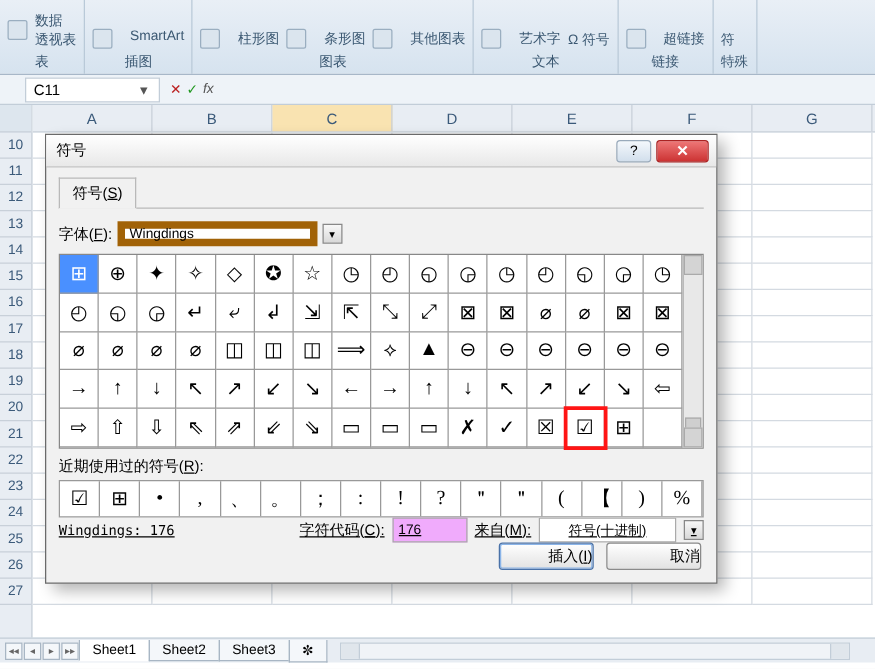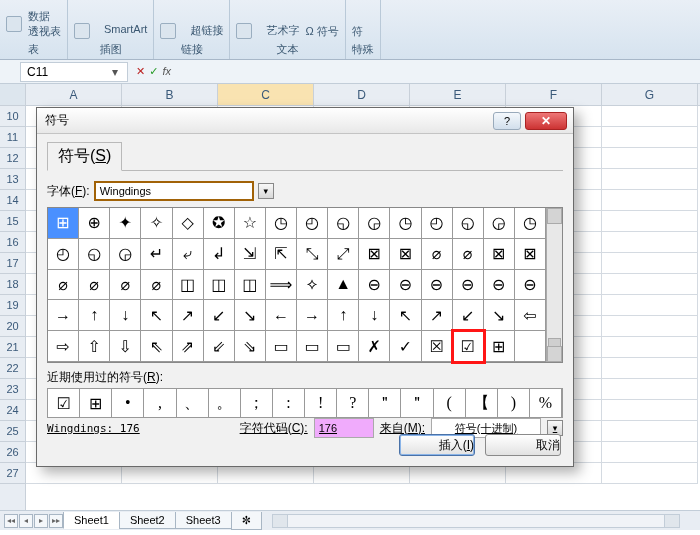--- a/index.html
+++ b/index.html
@@ -45,27 +45,27 @@
 .hscroll::before { content: ""; position: absolute; left: 0; width: 14px; height: 12px; background: #e0e6ec; border-right: 1px solid #c2cdd8; }
 .hscroll::after { content: ""; position: absolute; right: 0; width: 14px; height: 12px; background: #e0e6ec; border-left: 1px solid #c2cdd8; }
 
 
 .dialog { position: absolute; top: 107px; left: 36px; width: 538px; height: 360px; background: #f1f1f1; border: 1px solid #6a6a6a; box-shadow: 6px 6px 12px rgba(0,0,0,.3); }
 .dlg-title { height: 26px; background: linear-gradient(#fff,#e8e8e8); border-bottom: 1px solid #c4c4c4; display: flex; align-items: center; padding-left: 8px; font-size: 12px; }
 .dlg-title .sp { flex: 1; }
 .help-btn { width: 28px; height: 18px; background: linear-gradient(#f4f8fc,#d2dfec); border: 1px solid #9ab; border-radius: 3px; display: flex; align-items: center; justify-content: center; font-size: 11px; margin-right: 4px; }
 .close-btn { width: 42px; height: 18px; background: linear-gradient(#e77,#c33); border: 1px solid #a22; border-radius: 3px; display: flex; align-items: center; justify-content: center; color: #fff; font-weight: bold; margin-right: 6px; }
 .dlg-body { padding: 8px 10px; }
-.inner-tabs { display: flex; font-size: 16px; }
+.inner-tabs { display: flex; font-size: 12px; }
 .itab { padding: 3px 10px; border: 1px solid #b9b9b9; background: #e8e8e8; margin-right: -1px; }
 .itab.active { background: #f1f1f1; border-bottom-color: #f1f1f1; z-index: 1; }
 .tab-underline { height: 1px; background: #b9b9b9; margin-top: -1px; }
 
 .font-row { display: flex; align-items: center; font-size: 12px; margin: 10px 0 6px; gap: 4px; }
-.font-sel { width: 160px; height: 20px; background: #fff; border: 2px solid #a16207; display: flex; align-items: center; padding: 0 4px; justify-content: space-between; font-family: monospace; font-size: 11px; }
+.font-sel { width: 160px; height: 20px; background: #fff; border: 6px solid #a16207; display: flex; align-items: center; padding: 0 4px; justify-content: space-between; font-family: monospace; font-size: 11px; }
 .dd-btn { width: 16px; height: 16px; border: 1px solid #888; background: linear-gradient(#f8f8f8,#d8d8d8); display: flex; align-items: center; justify-content: center; font-size: 9px; }
 
 .char-grid { border: 1px solid #888; background: #fff; height: 156px; display: flex; }
 .char-table { flex: 1; display: grid; grid-template-columns: repeat(16, 1fr); grid-template-rows: repeat(5, 1fr); }
 .char-cell { border-right: 1px solid #999; border-bottom: 1px solid #999; display: flex; align-items: center; justify-content: center; font-size: 16px; position: relative; }
 .char-cell.sel { background: #4a90ff; color: #fff; }
 .char-cell.hili { outline: 3px solid #ff1515; outline-offset: -1px; z-index: 2; }
 .cg-scroll { width: 16px; background: #e8e8e8; border-left: 1px solid #aaa; position: relative; }
 .cg-scroll::before, .cg-scroll::after { content: ""; position: absolute; left: 0; right: 0; height: 14px; background: #d4d4d4; border: 1px solid #aaa; }
 .cg-scroll::before { top: 0; }
@@ -102,38 +102,55 @@
     <div class="rg-row">
         <div class="rg-item">
           <span class="rg-ic"></span>
           <span>SmartArt</span>
         </div>
       </div>
     <div class="rg-lbl">插图</div>
   </div>
   <div class="ribbon-group">
     <div class="rg-row">
-        <div class="rg-item">
+      <div class="rg-item">
           <span class="rg-ic"></span>
-          <span>超链接</span>
-        </div>
-      </div>
-    <div class="rg-lbl">链接</div>
+          <span>柱形图</span>
+        </div>
+      <div class="rg-item">
+          <span class="rg-ic"></span>
+          <span>条形图</span>
+        </div>
+      <div class="rg-item">
+          <span class="rg-ic"></span>
+          <span>其他图表</span>
+        </div>
+    </div>
+    <div class="rg-lbl">图表</div>
   </div>
   <div class="ribbon-group">
     <div class="rg-row">
       <div class="rg-item">
           <span class="rg-ic"></span>
           <span>艺术字</span>
         </div>
       <div class="rg-item">
           <span>Ω 符号</span>
         </div>
     </div>
     <div class="rg-lbl">文本</div>
+  </div>
+  <div class="ribbon-group">
+    <div class="rg-row">
+        <div class="rg-item">
+          <span class="rg-ic"></span>
+          <span>超链接</span>
+        </div>
+      </div>
+    <div class="rg-lbl">链接</div>
   </div>
   <div class="ribbon-group">
     <div class="rg-row">
         <span>符</span>
       </div>
     <div class="rg-lbl">特殊</div>
   </div>
 </div>
 
 <div class="fbar">

